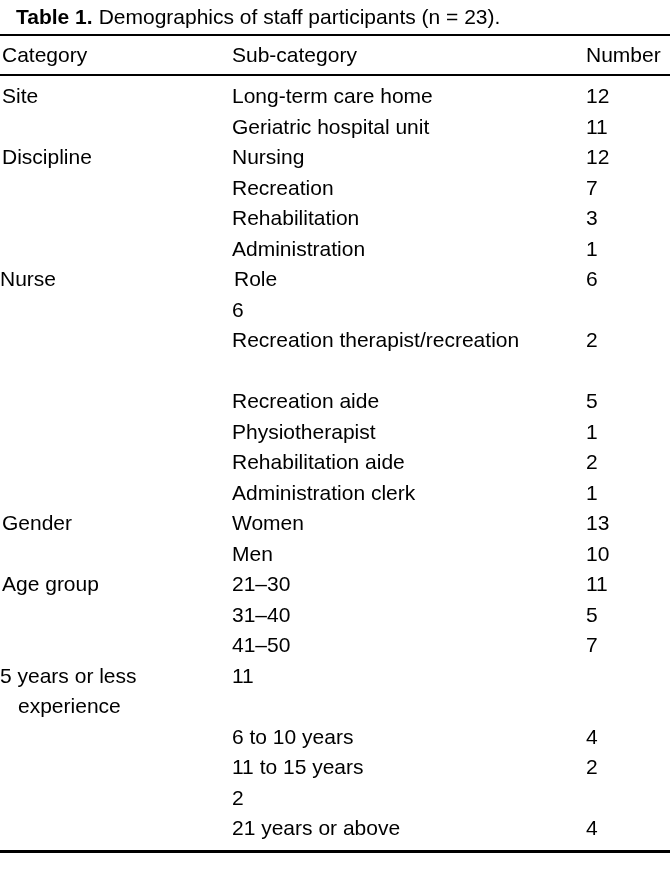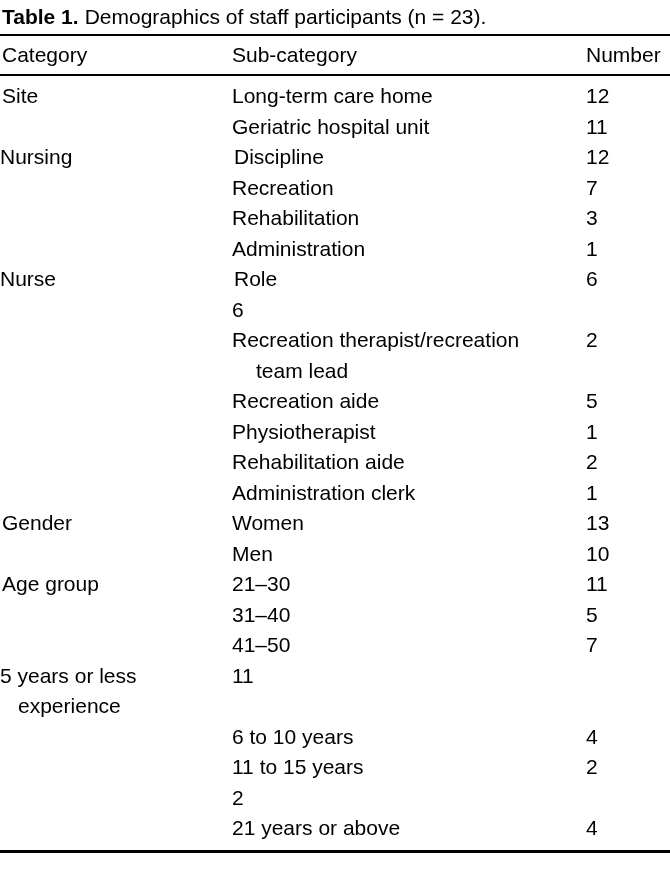--- a/index.html
+++ b/index.html
@@ -8,21 +8,21 @@
     width: 670px;
     height: 870px;
     background: #ffffff;
     color: #000000;
     font-family: "Liberation Sans", sans-serif;
     font-size: 21px;
     overflow: hidden;
   }
   .caption {
     height: 34px;
-    padding: 4px 0 0 2px;
+    padding: 4px 0 0 16px;
     line-height: 26px;
     white-space: nowrap;
   }
   .caption .caption-label {
     font-weight: bold;
     margin-right: 6px;
   }
   .table {
     border-top: 2.5px solid #000;
     border-bottom: 3px solid #000;
@@ -70,22 +70,22 @@
       <div class="td cat">Site</div>
       <div class="td sub">Long-term care home</div>
       <div class="td num">12</div>
     </div>
     <div class="tr">
       <div class="td cat"></div>
       <div class="td sub">Geriatric hospital unit</div>
       <div class="td num">11</div>
     </div>
     <div class="tr">
+      <div class="td cat">Discipline</div>
       <div class="td sub">Nursing</div>
-      <div class="td cat">Discipline</div>
       <div class="td num">12</div>
     </div>
     <div class="tr">
       <div class="td cat"></div>
       <div class="td sub">Recreation</div>
       <div class="td num">7</div>
     </div>
     <div class="tr">
       <div class="td cat"></div>
       <div class="td sub">Rehabilitation</div>
@@ -105,21 +105,20 @@
       <div class="td cat"></div>
       <div class="td num">6</div>
     </div>
     <div class="tr">
       <div class="td cat"></div>
       <div class="td sub">Recreation therapist/recreation</div>
       <div class="td num">2</div>
     </div>
     <div class="tr">
       <div class="td cat"></div>
-      <div class="td sub indent">team lead</div>
       <div class="td num"></div>
     </div>
     <div class="tr">
       <div class="td cat"></div>
       <div class="td sub">Recreation aide</div>
       <div class="td num">5</div>
     </div>
     <div class="tr">
       <div class="td cat"></div>
       <div class="td sub">Physiotherapist</div>

